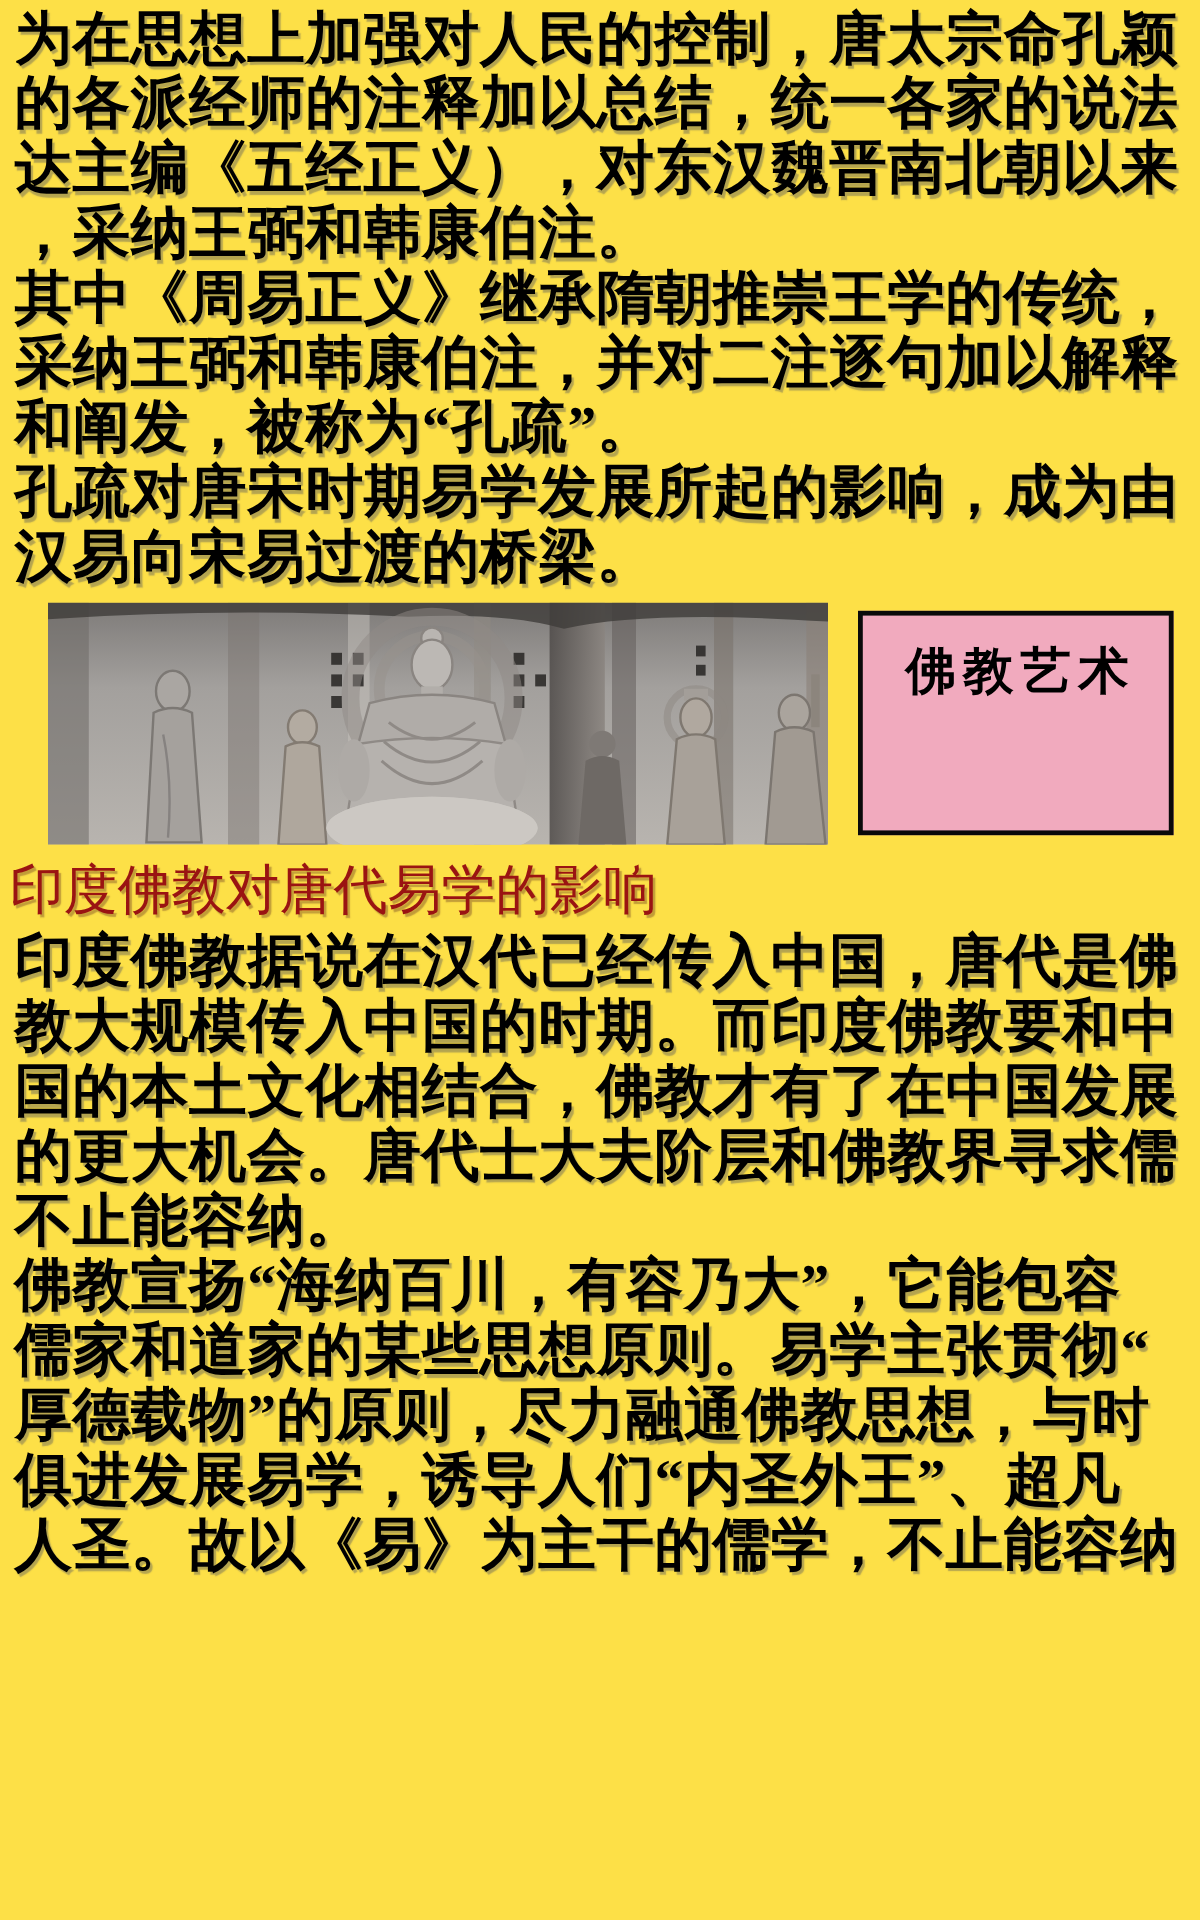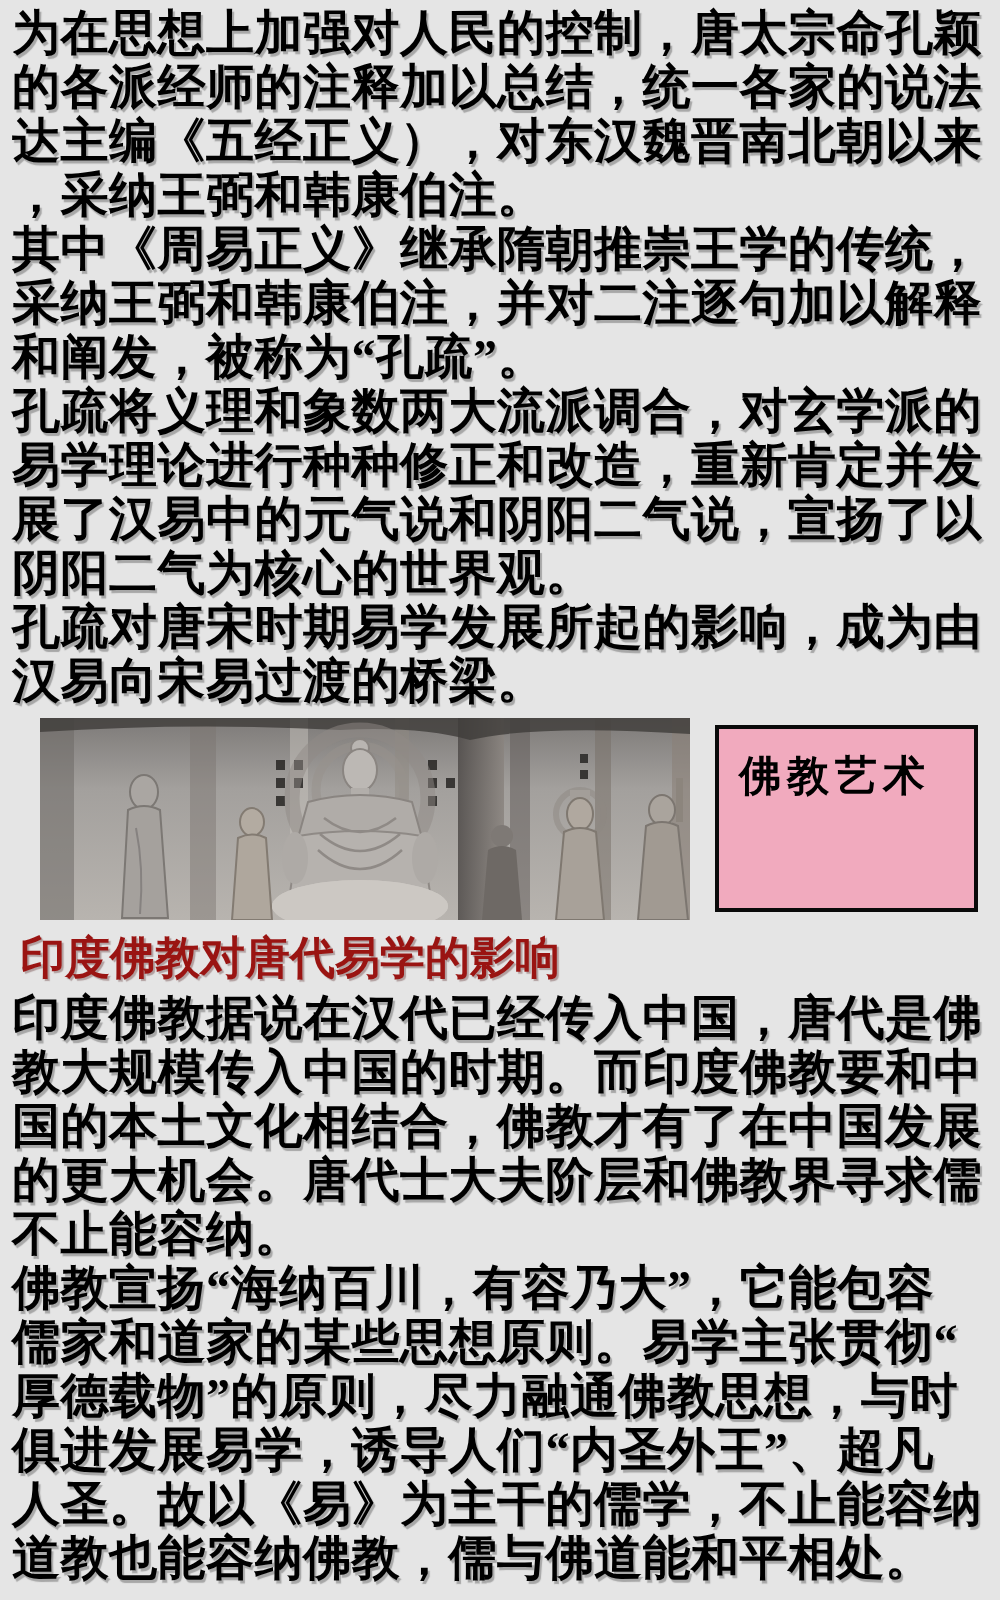--- a/index.html
+++ b/index.html
@@ -1,38 +1,39 @@
 <!DOCTYPE html>
 <html><head>
 <meta charset="utf-8">
 <style>
   html,body{margin:0;padding:0;background:#ffffff;}
   .page{
     position:relative;
     width:1000px;height:1600px;
-    background:#e5e5e5;
+    background:#fde047;
     overflow:hidden;
     font-family:"Liberation Serif","DejaVu Serif",serif;
     color:#000000;
   }
   .textcol{padding:6px 8px 0 12px;}
   .tline{
     font-size:48px;
     line-height:54px;
     letter-spacing:0.5px;
     white-space:nowrap;
     text-shadow:2px 3px 1px rgba(90,90,90,0.45);
     font-weight:600;
   }
   .figure-row{
     display:flex;
     align-items:flex-start;
     padding-left:40px;
     margin-top:10px;
     height:206px;
+    text-align:center;
   }
   .photo-wrap{
     width:650px;height:202px;
     flex:0 0 650px;
     overflow:hidden;
   }
   .caption-box{
     margin-left:25px;
     margin-top:7px;
     width:223px;
@@ -44,23 +45,23 @@
   .cap-line{
     font-size:42px;
     line-height:50px;
     letter-spacing:6px;
     white-space:nowrap;
     font-weight:600;
   }
   .cap-line.tight{letter-spacing:2px;}
   .section-heading{
     margin:7px 0 2px 0;
-    padding-left:20px;
+    padding-left:8px;
     font-family:"Liberation Sans","DejaVu Sans",sans-serif;
-    font-weight:bold;
+    font-weight:normal;
     font-size:45px;
     line-height:54px;
     color:#9a1412;
     text-shadow:2px 2px 1px rgba(80,30,30,0.35);
     white-space:nowrap;
   }
   .textcol2{padding:4px 2px 0 12px;}
 </style>
 </head>
 <body>
@@ -71,26 +72,20 @@
     <div>
       <div class="tline">为在思想上加强对人民的控制，唐太宗命孔颖</div>
       <div class="tline">的各派经师的注释加以总结，统一各家的说法</div>
       <div class="tline">达主编《五经正义），对东汉魏晋南北朝以来</div>
       <div class="tline">，采纳王弼和韩康伯注。</div>
     </div>
     <div>
       <div class="tline">其中《周易正义》继承隋朝推崇王学的传统，</div>
       <div class="tline">采纳王弼和韩康伯注，并对二注逐句加以解释</div>
       <div class="tline">和阐发，被称为“孔疏”。</div>
-    </div>
-    <div>
-      <div class="tline">孔疏将义理和象数两大流派调合，对玄学派的</div>
-      <div class="tline">易学理论进行种种修正和改造，重新肯定并发</div>
-      <div class="tline">展了汉易中的元气说和阴阳二气说，宣扬了以</div>
-      <div class="tline">阴阳二气为核心的世界观。</div>
     </div>
     <div>
       <div class="tline">孔疏对唐宋时期易学发展所起的影响，成为由</div>
       <div class="tline">汉易向宋易过渡的桥梁。</div>
     </div>
   </div>
 
   <div class="figure-row">
     <div class="photo-wrap">
       <svg width="650" height="202" viewBox="0 0 650 202" xmlns="http://www.w3.org/2000/svg">
@@ -193,17 +188,16 @@
       <div class="tline">国的本土文化相结合，佛教才有了在中国发展</div>
       <div class="tline">的更大机会。唐代士大夫阶层和佛教界寻求儒</div>
       <div class="tline">不止能容纳。</div>
     </div>
     <div>
       <div class="tline">佛教宣扬“海纳百川，有容乃大”，它能包容</div>
       <div class="tline">儒家和道家的某些思想原则。易学主张贯彻“</div>
       <div class="tline">厚德载物”的原则，尽力融通佛教思想，与时</div>
       <div class="tline">俱进发展易学，诱导人们“内圣外王”、超凡</div>
       <div class="tline">人圣。故以《易》为主干的儒学，不止能容纳</div>
-      <div class="tline">道教也能容纳佛教，儒与佛道能和平相处。</div>
     </div>
   </div>
 
 </div>
 
 </body></html>

